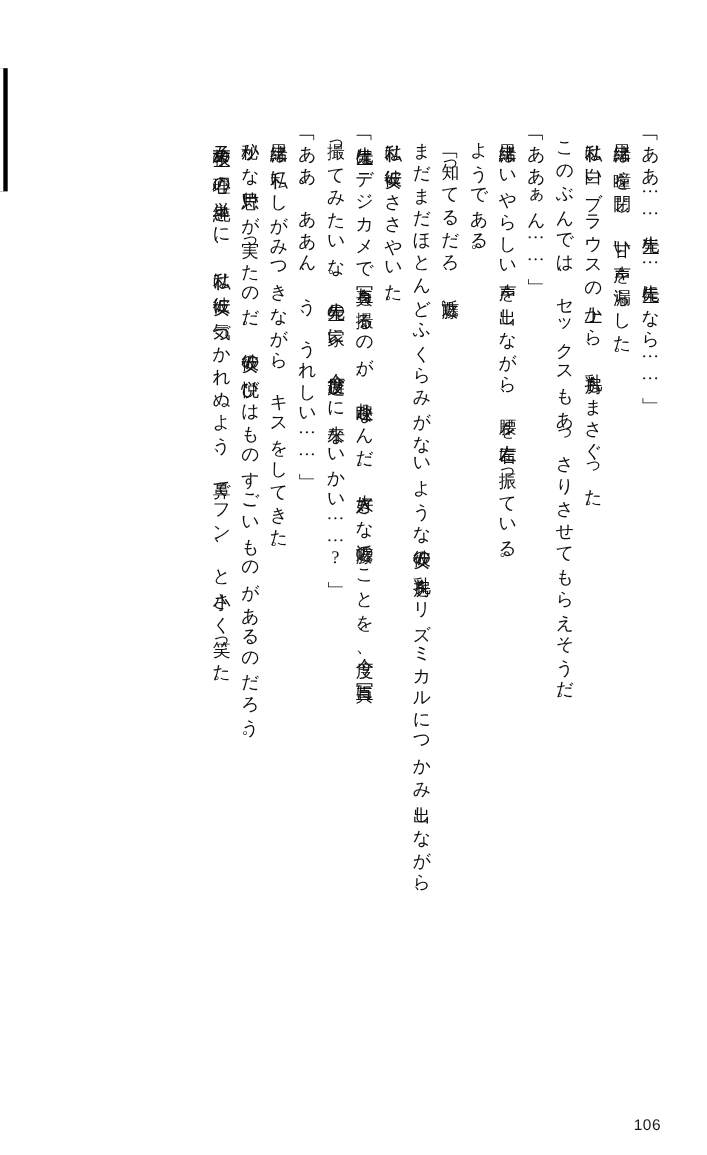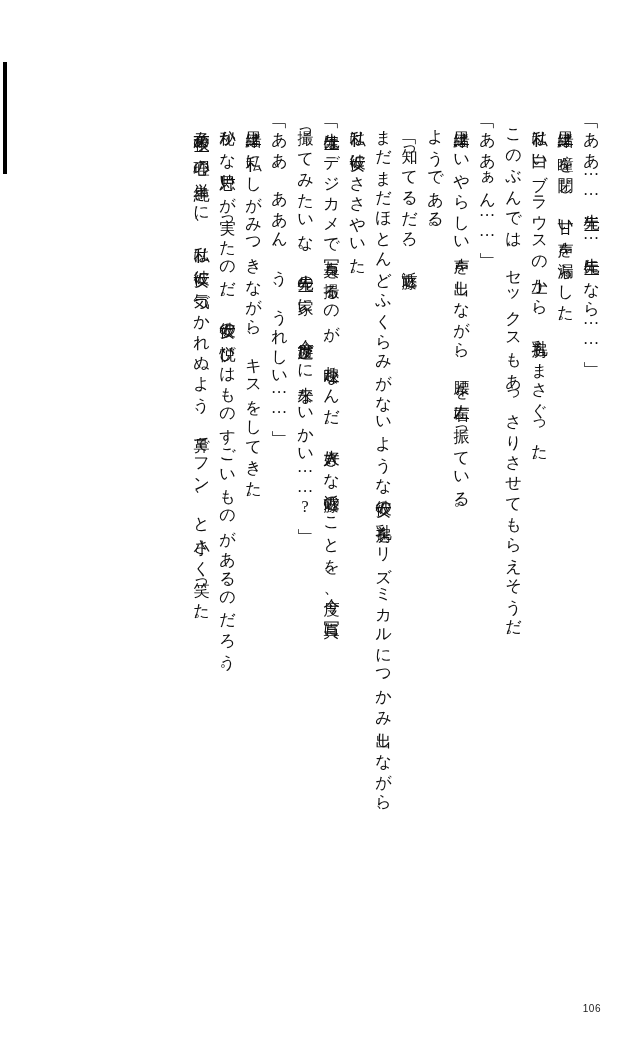--- a/index.html
+++ b/index.html
@@ -70,22 +70,22 @@
 
   
   .col.indent {
     padding-top: 16px;
     height: 824px;
   }
 
   .page-number {
     position: absolute;
     right: 42px;
-    bottom: 36px;
-    font-size: 10px;
+    bottom: 20px;
+    font-size: 14px;
     font-family: "Liberation Sans", sans-serif;
     color: #1a1a1a;
     letter-spacing: 0.5px;
   }
 </style>
 </head>
 <body>
 
 <div class="page">
 

